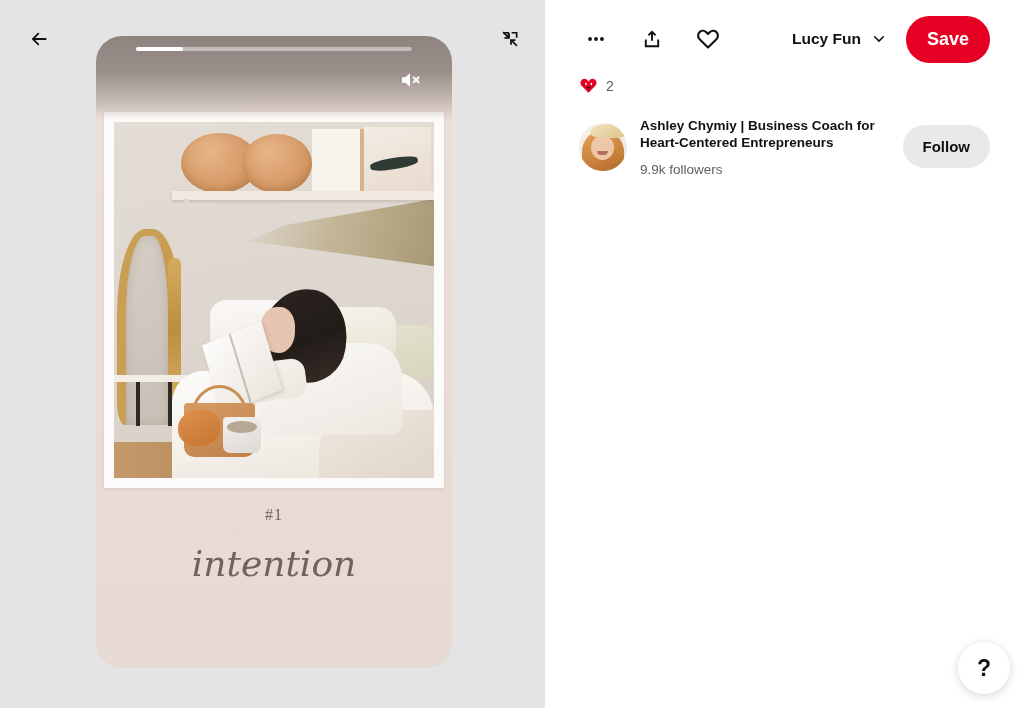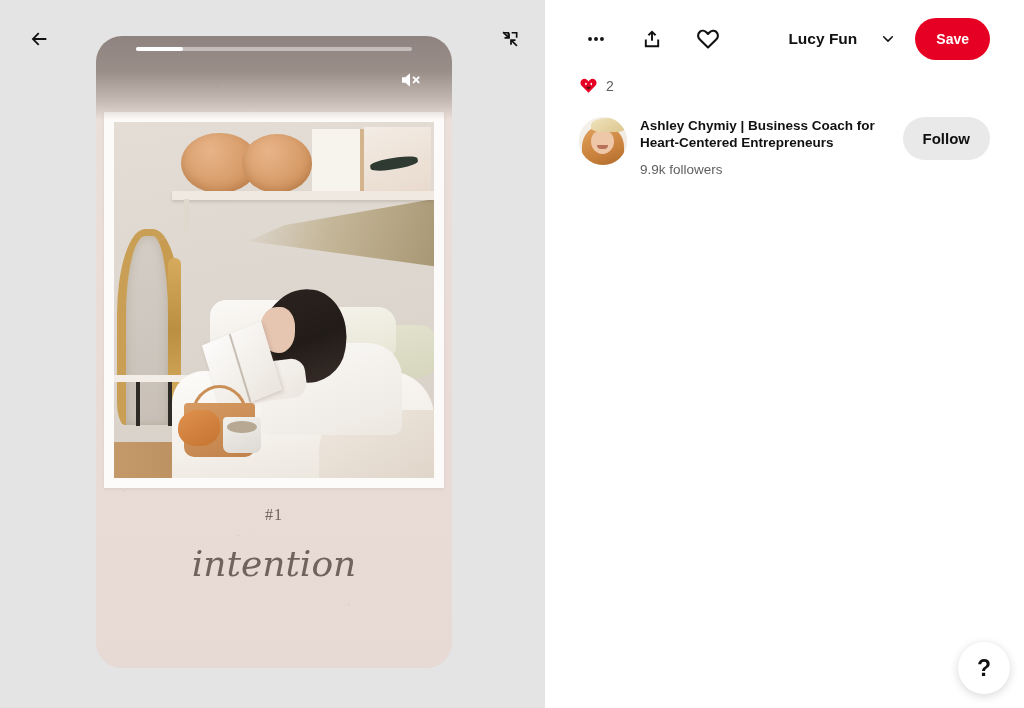--- a/index.html
+++ b/index.html
@@ -343,32 +343,32 @@
   }
   .toolbar-right {
     margin-left: auto;
     display: flex;
     align-items: center;
     gap: 16px;
   }
   .board-picker {
     display: flex;
     align-items: center;
-    gap: 24px;
+    gap: 11px;
     font-size: 15.5px;
     font-weight: bold;
     color: #111111;
     cursor: pointer;
     padding: 6px 4px;
     border-radius: 18px;
   }
   .save-btn {
     background: #e60023;
     color: #ffffff;
-    font-size: 14px;
+    font-size: 18px;
     font-weight: bold;
     border: none;
     border-radius: 24px;
     padding: 13px 21px;
     cursor: pointer;
     font-family: "Liberation Sans", sans-serif;
   }
 
   .reactions {
     display: flex;
@@ -395,21 +395,21 @@
   }
 
   .published {
     margin-top: 12px;
     font-size: 14px;
     color: #767676;
   }
 
   .creator-row {
     display: flex;
-    align-items: flex-start;
+    align-items: center;
     margin-top: 22px;
     gap: 13px;
   }
   .avatar {
     position: relative;
     width: 48px; height: 48px;
     border-radius: 50%;
     overflow: hidden;
     flex: 0 0 48px;
     background: #f1ece6;

